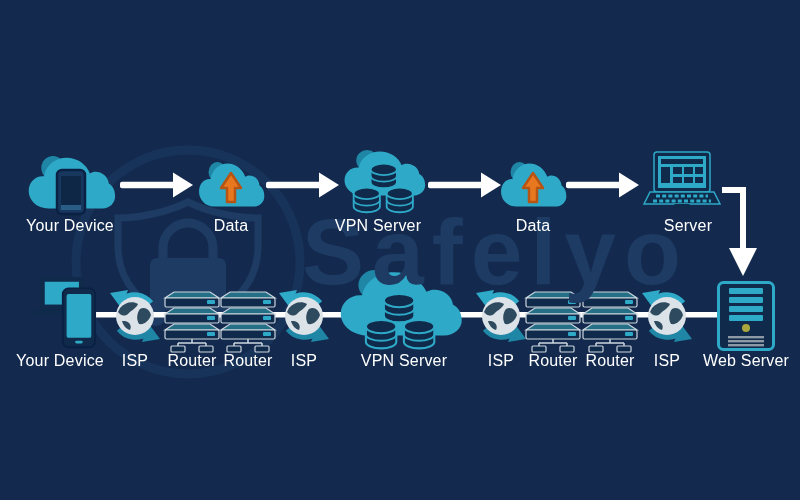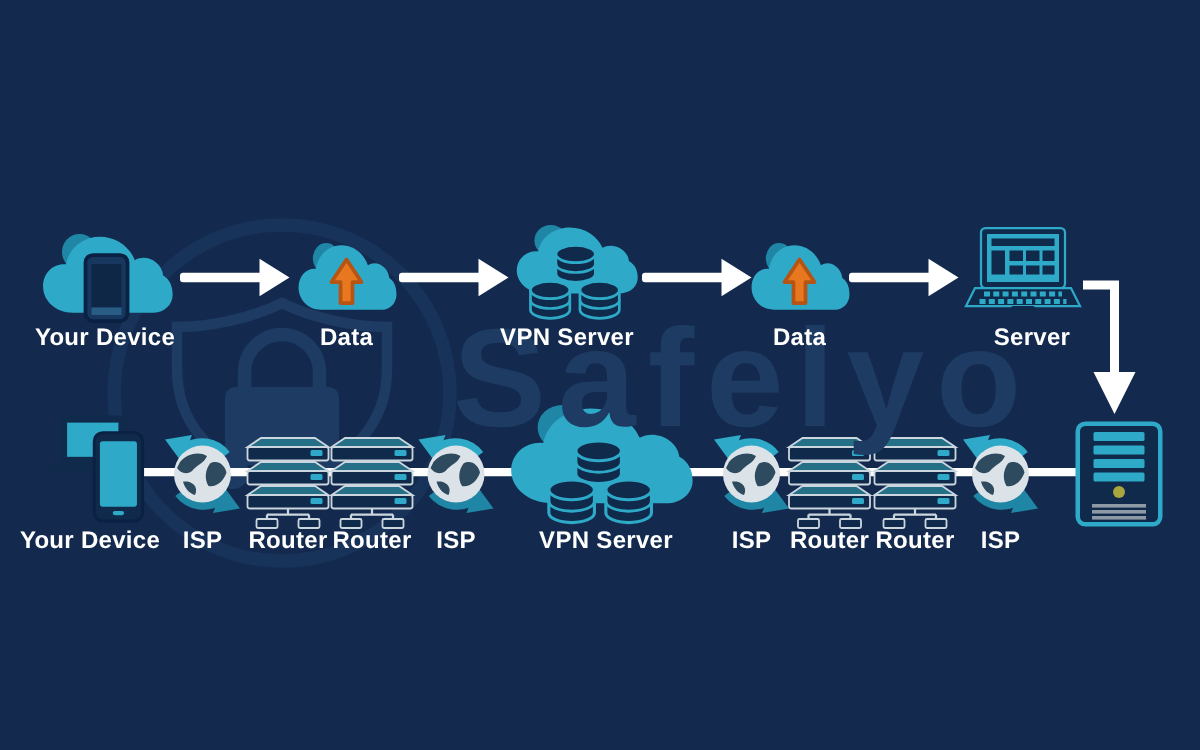--- a/index.html
+++ b/index.html
@@ -8,21 +8,21 @@
     --watermark:#1e3b63; --globe_light:#dce3e8; --pale_outline:#ccd6de;
     --led_yellow:#a8a63c; --label_text:#ffffff;
   }
   html,body{margin:0;padding:0;background:var(--background,#132a4e);}
   .stage{position:relative;width:800px;height:500px;background:var(--background,#132a4e);
     overflow:hidden;font-family:"Liberation Sans",sans-serif;}
   .stage svg{position:absolute;left:0;top:0;}
   .wm-text{position:absolute;left:302px;top:206px;font-size:93px;font-weight:700;
     letter-spacing:8px;color:var(--watermark,#1e3b63);user-select:none;line-height:1;}
   .lbl{position:absolute;transform:translateX(-50%);color:var(--label_text,#fff);
-    font-size:16px;font-weight:700;letter-spacing:.2px;white-space:nowrap;}
+    font-size:16px;font-weight:400;letter-spacing:.2px;white-space:nowrap;}
   .top-lbl{top:217px;} .bot-lbl{top:352px;}
   
   .f-white{fill:#fff;} .f-teal{fill:var(--accent_teal,#2fa9c8);}
   .f-teal2{fill:var(--accent_teal_dark,#1f86a6);} .f-navy{fill:var(--icon_navy,#0f2a4a);}
   .s-teal{stroke:var(--accent_teal,#2fa9c8);} .s-teal2{stroke:var(--accent_teal_dark,#1f86a6);}
   .s-pale{stroke:var(--pale_outline,#ccd6de);}
   .f-orange{fill:var(--orange,#e8781f);stroke:var(--orange_dark,#b55413);stroke-width:2.5;stroke-linejoin:round;}
   .f-globe{fill:var(--globe_light,#dce3e8);} .f-land{fill:#2e4a5e;}
   .f-led{fill:var(--led_yellow,#a8a63c);} .f-vent{fill:#8d9aa6;}
   .wm{fill:var(--watermark,#1e3b63);} .wm-s{stroke:var(--watermark,#1e3b63);fill:none;}
@@ -190,14 +190,15 @@
   <div class="lbl bot-lbl" style="left:60px">Your Device</div>
   <div class="lbl bot-lbl" style="left:135px">ISP</div>
   <div class="lbl bot-lbl" style="left:192px">Router</div>
   <div class="lbl bot-lbl" style="left:248px">Router</div>
   <div class="lbl bot-lbl" style="left:304px">ISP</div>
   <div class="lbl bot-lbl" style="left:404px">VPN Server</div>
   <div class="lbl bot-lbl" style="left:501px">ISP</div>
   <div class="lbl bot-lbl" style="left:553px">Router</div>
   <div class="lbl bot-lbl" style="left:610px">Router</div>
   <div class="lbl bot-lbl" style="left:667px">ISP</div>
+  <div class="lbl bot-lbl" style="left:746px">Web Server</div>
 
 </div>
 
 </body></html>

